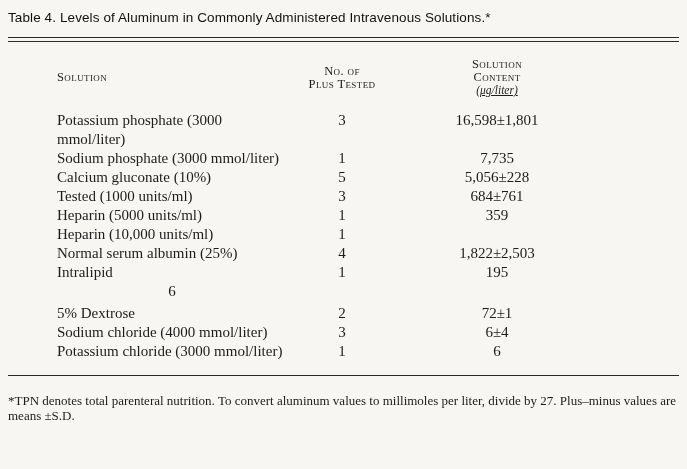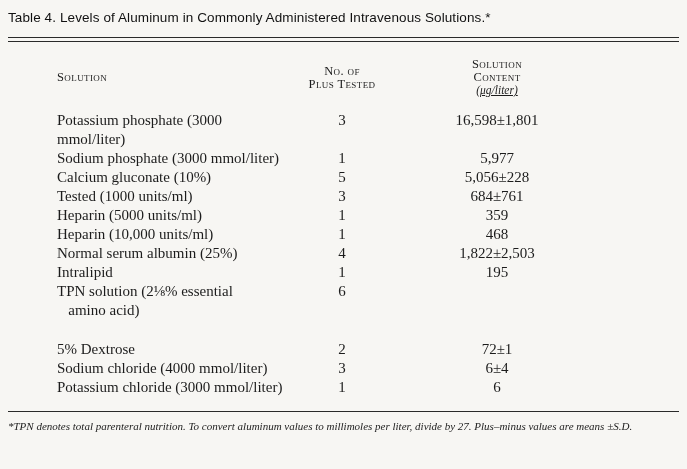--- a/index.html
+++ b/index.html
@@ -52,31 +52,30 @@
     display: block;
     text-decoration: underline;
   }
   .row {
     font-size: 15px;
     line-height: 19px;
     align-items: start;
   }
   .sol { white-space: pre-wrap; }
   .num { text-align: center; }
-  .row.gap-top { margin-top: 20px; }
+  .row.gap-top { margin-top: 3px; }
   .footnote-rule {
     border-top: 1.3px solid #2a2a2a;
     margin: 14px 0 0 0;
   }
   .footnote {
-    font-size: 11px;
+    font-size: 13px;
     line-height: 14.5px;
-    margin-top: 7px;
+    margin-top: 18px;
     color: #1c1c1c;
-    font-style: italic;
   }
 </style>
 </head>
 <body>
 
 <div class="page">
 
   <div class="title">Table 4. Levels of Aluminum in Commonly Administered Intravenous Solutions.*</div>
 
   <div class="double-rule"></div>
@@ -96,55 +95,52 @@
 
   <div>
     <div class="grid row">
       <div class="sol">Potassium phosphate (3000 mmol/liter)</div>
       <div class="num">3</div>
       <div class="num">16,598±1,801</div>
     </div>
     <div class="grid row">
       <div class="sol">Sodium phosphate (3000 mmol/liter)</div>
       <div class="num">1</div>
-      <div class="num">5,977</div>
+      <div class="num">7,735</div>
     </div>
     <div class="grid row">
       <div class="sol">Calcium gluconate (10%)</div>
       <div class="num">5</div>
       <div class="num">5,056±228</div>
     </div>
     <div class="grid row">
       <div class="sol">Tested (1000 units/ml)</div>
       <div class="num">3</div>
       <div class="num">684±761</div>
     </div>
     <div class="grid row">
       <div class="sol">Heparin (5000 units/ml)</div>
       <div class="num">1</div>
       <div class="num">359</div>
     </div>
     <div class="grid row">
       <div class="sol">Heparin (10,000 units/ml)</div>
       <div class="num">1</div>
-      <div class="num">468</div>
     </div>
     <div class="grid row">
       <div class="sol">Normal serum albumin (25%)</div>
       <div class="num">4</div>
       <div class="num">1,822±2,503</div>
     </div>
     <div class="grid row">
       <div class="sol">Intralipid</div>
       <div class="num">1</div>
       <div class="num">195</div>
     </div>
     <div class="grid row">
-      <div class="sol">TPN solution (2⅛% essential
-   amino acid)</div>
       <div class="num">6</div>
     </div>
     <div class="grid row gap-top">
       <div class="sol">5% Dextrose</div>
       <div class="num">2</div>
       <div class="num">72±1</div>
     </div>
     <div class="grid row">
       <div class="sol">Sodium chloride (4000 mmol/liter)</div>
       <div class="num">3</div>

